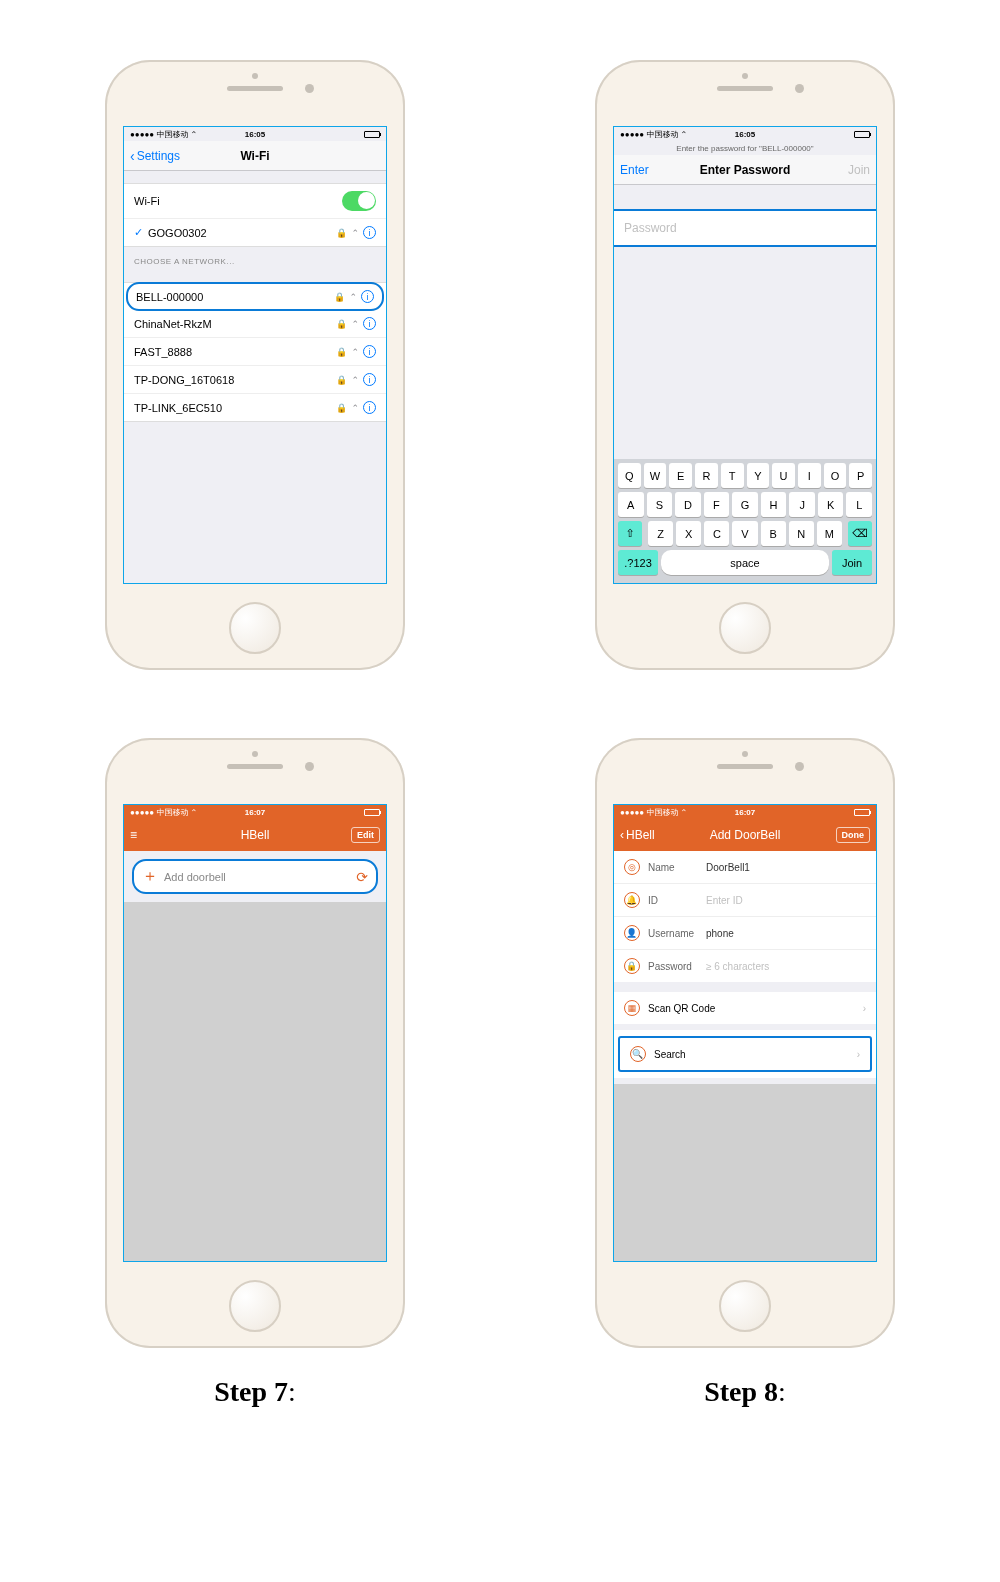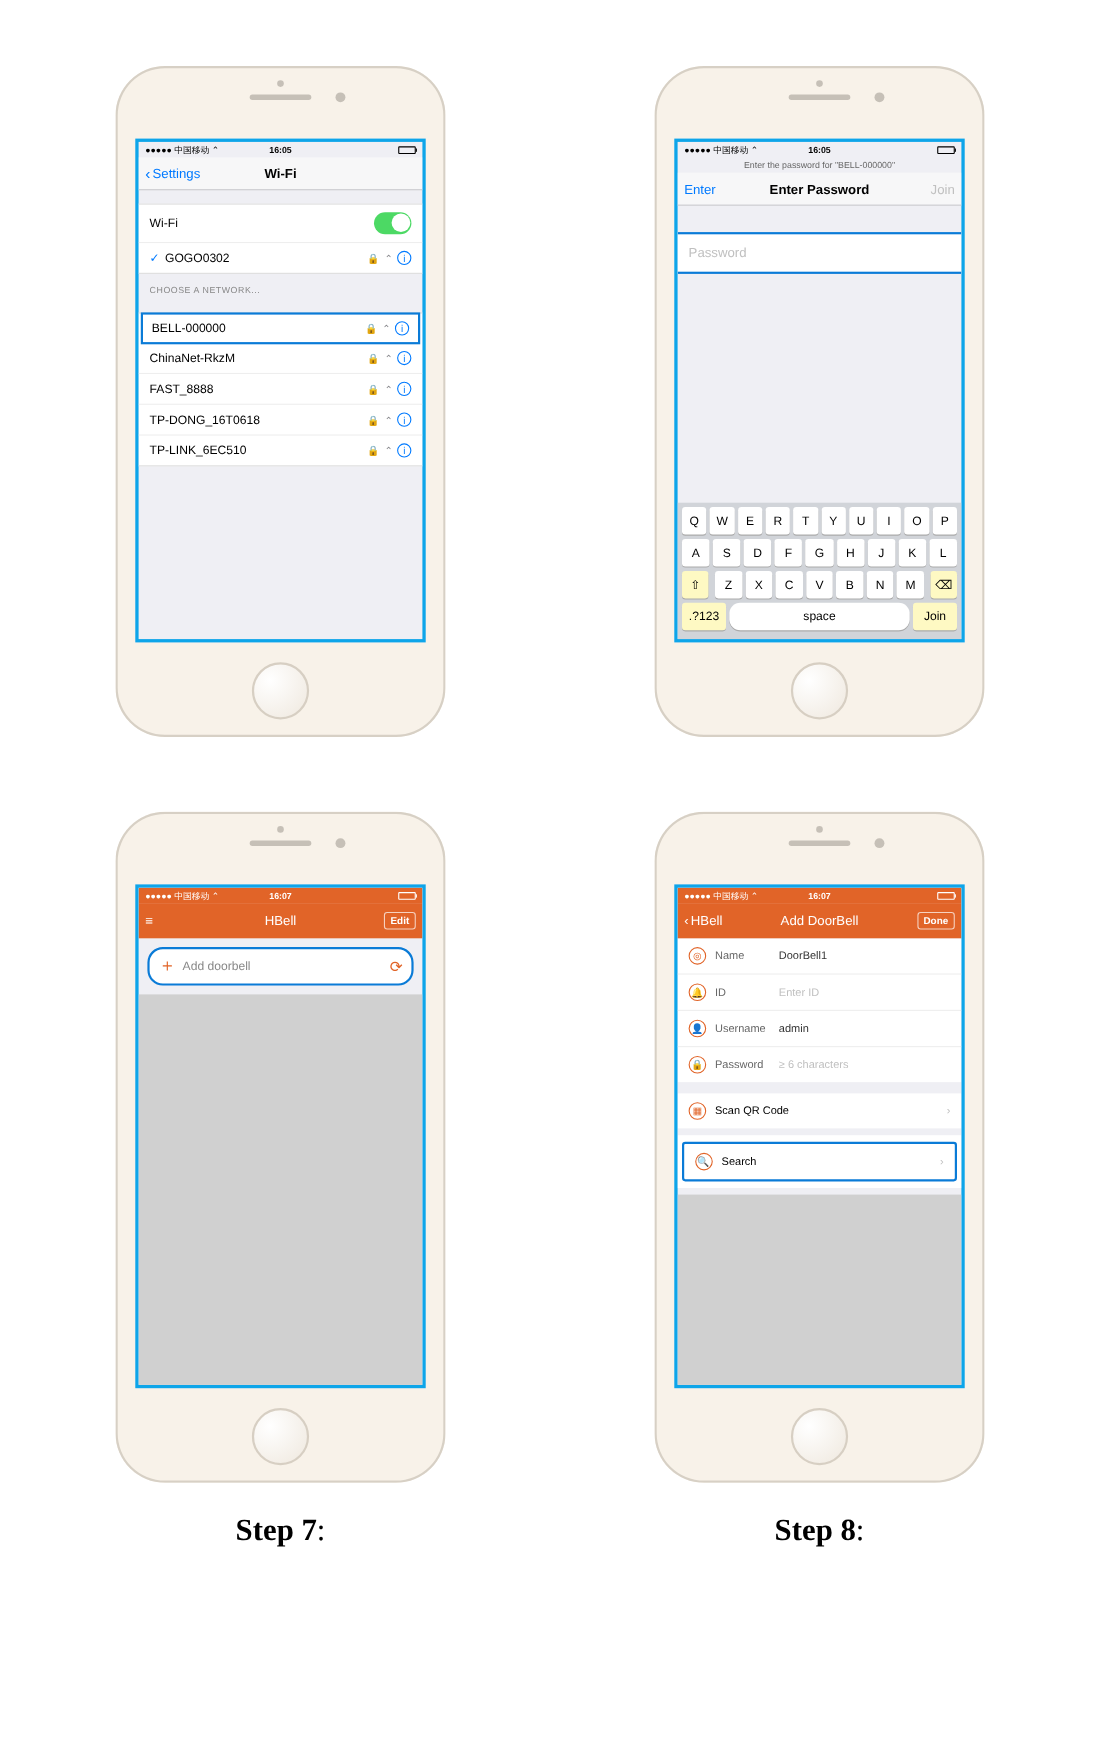--- a/index.html
+++ b/index.html
@@ -12,21 +12,21 @@
   .step-text { font-size: 24px; font-family: "Times New Roman", serif; line-height: 1.35; letter-spacing: 1px; text-align: left; }
 
   
   .phone { width: 300px; height: 610px; border-radius: 45px; background: #f8f2e9;
            box-shadow: inset 0 0 0 2px #d7d0c5; position: relative; display: flex; flex-direction: column; align-items: center; }
   .phone::before { content: ""; position: absolute; top: 26px; width: 56px; height: 5px; border-radius: 3px; background: #c6c0b7; left: 50%; transform: translateX(-50%); }
   .phone::after { content: ""; position: absolute; top: 24px; width: 9px; height: 9px; border-radius: 50%; background: #c6c0b7; left: calc(50% + 50px); }
   .dot-cam { position: absolute; top: 13px; left: 50%; transform: translateX(-50%); width: 6px; height: 6px; border-radius: 50%; background: #c6c0b7; }
   .home-btn { position: absolute; bottom: 16px; width: 52px; height: 52px; border-radius: 50%; border: 2px solid #d7cfc3; left: 50%; transform: translateX(-50%);
               background: radial-gradient(circle at 30% 30%, #fff, #efe8de); }
-  .screen { position: absolute; top: 66px; left: 18px; right: 18px; bottom: 86px; background: #efeff4; border: 3px solid #0ea5e9; overflow: hidden; font-size: 10px; }
+  .screen { position: absolute; top: 66px; left: 18px; right: 18px; bottom: 86px; background: #efeff4; border: 1px solid #0ea5e9; overflow: hidden; font-size: 10px; }
 
   
   .status { height: 14px; display: flex; align-items: center; justify-content: center; font-size: 8px; color: #000; position: relative; padding: 0 6px; }
   .status.white { color: #fff; }
   .status .time { font-weight: bold; }
   .status .left { position: absolute; left: 6px; }
   .status .right { position: absolute; right: 6px; display: flex; align-items: center; gap: 3px; }
   .batt { width: 16px; height: 7px; border: 1px solid currentColor; border-radius: 1px; position: relative; }
   .batt::after { content: ""; position: absolute; right: -2px; top: 1px; width: 1px; height: 3px; background: currentColor; }
 
@@ -41,31 +41,31 @@
 
   
   .section { background: #fff; margin-top: 12px; border-top: 1px solid #ddd; border-bottom: 1px solid #ddd; }
   .row { display: flex; align-items: center; padding: 7px 10px; border-bottom: 1px solid #eee; font-size: 11px; position: relative; }
   .row:last-child { border-bottom: none; }
   .row .chk { width: 14px; color: #007aff; }
   .row .name { flex: 1; }
   .row .icons { display: flex; gap: 4px; align-items: center; color: #8a8a8e; font-size: 9px; }
   .info { width: 13px; height: 13px; border: 1px solid #007aff; color: #007aff; border-radius: 50%; font-size: 9px; display:flex; align-items:center; justify-content:center; }
   .sect-head { font-size: 8px; color: #888; padding: 10px 10px 4px; letter-spacing: 0.5px; }
-  .hl { border: 2px solid #0a7bd7; border-radius: 0; margin: -1px 2px; z-index: 2; position: relative; padding: 6px 8px; }
+  .hl { border: 2px solid #0a7bd7; border-radius: 13px; margin: -1px 2px; z-index: 2; position: relative; padding: 6px 8px; }
   .toggle { width: 34px; height: 20px; border-radius: 10px; background: #4cd964; position: relative; }
   .toggle::after { content:""; width: 17px; height: 17px; background:#fff; border-radius:50%; position:absolute; right:1px; top:1px; }
 
   
   .pw-box { margin: 24px 0 0 0; padding: 0; }
   .pw-input { border: 2px solid #0a7bd7; border-left: none; border-right: none; background:#fff; padding: 10px 10px; font-size: 12px; color: #c0c0c0; }
   .keyboard { position: absolute; bottom: 0; left: 0; right: 0; background: #d1d4d9; padding: 4px; }
   .kb-row { display: flex; gap: 3px; justify-content: center; margin-bottom: 4px; }
   .key { background: #fff; border-radius: 3px; height: 25px; flex: 1; display:flex; align-items:center; justify-content:center; font-size: 11px; box-shadow: 0 1px 0 #aaa; }
-  .key.gray { background: #fef9c3; }
+  .key.gray { background: #5eead4; }
   .key.shift::before { content:"⇧"; }
   .key.back::before { content:"⌫"; }
   .kb-row.bottom .key { flex: 0 0 auto; }
   .kb-row.bottom .num { width: 40px; }
   .kb-row.bottom .space { flex: 1; border-radius: 10px; }
   .kb-row.bottom .join { width: 40px; }
 
   
   .navbar.orange { background: #e16428; color: #fff; height: 32px; border: none; }
   .navbar.orange .title { font-size: 12px; font-weight: normal;}
@@ -302,21 +302,21 @@
             <span class="fval">DoorBell1</span>
           </div>
           <div class="frow">
             <span class="ico">🔔</span>
             <span class="flabel">ID</span>
             <span class="fph">Enter ID</span>
           </div>
           <div class="frow">
             <span class="ico">👤</span>
             <span class="flabel">Username</span>
-            <span class="fval">admin</span>
+            <span class="fval">phone</span>
           </div>
           <div class="frow">
             <span class="ico">🔒</span>
             <span class="flabel">Password</span>
             <span class="fph">≥ 6 characters</span>
           </div>
         </div>
         <div class="spacer"></div>
         <div class="form">
           <div class="frow scan">

